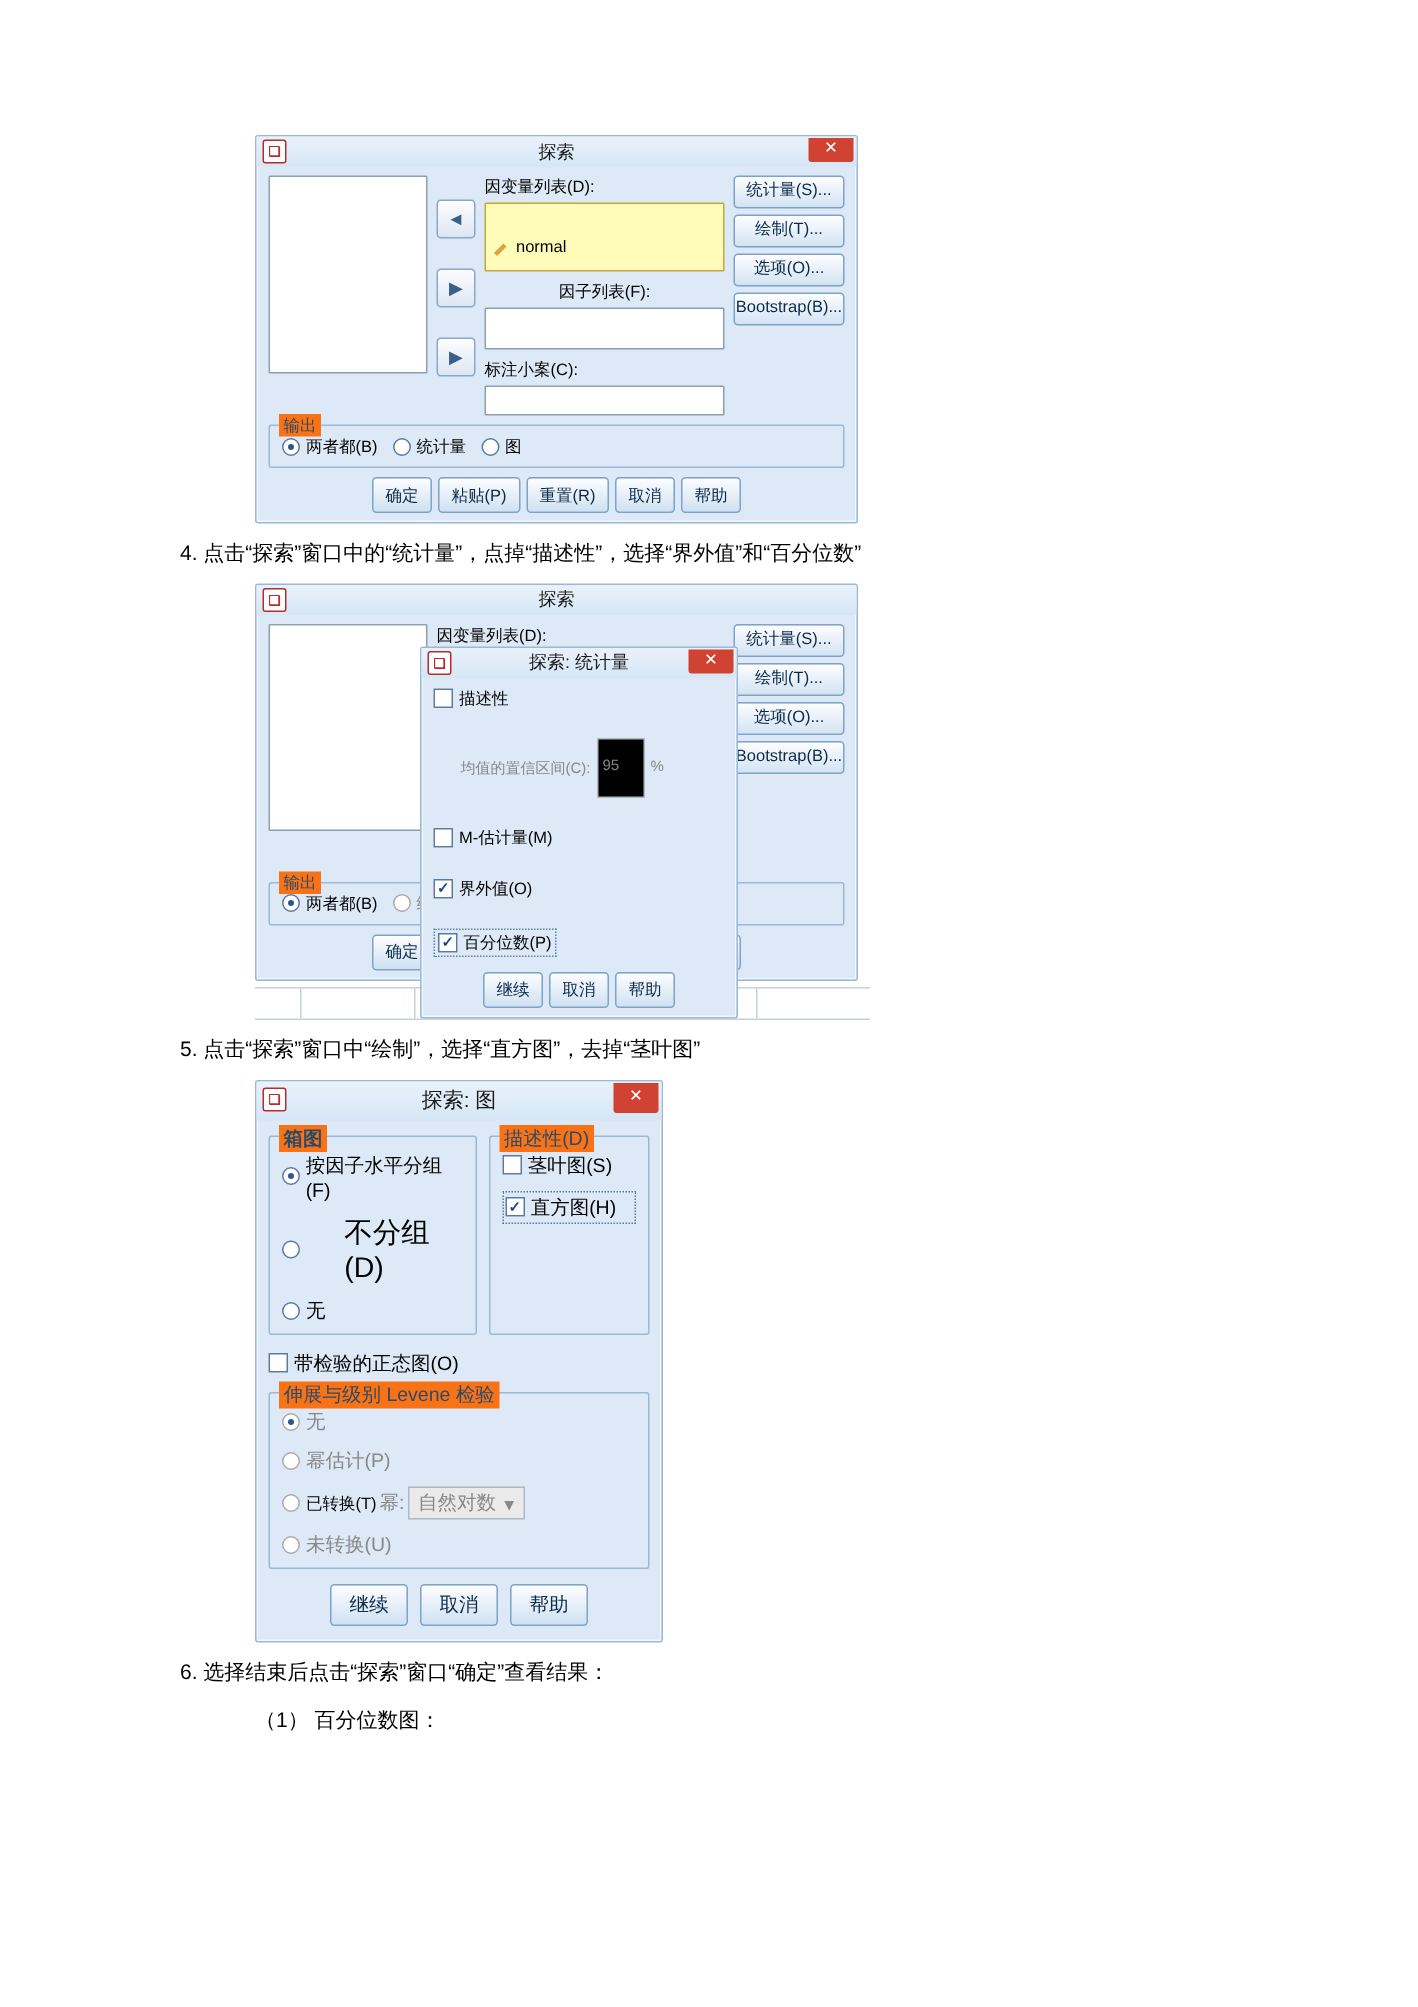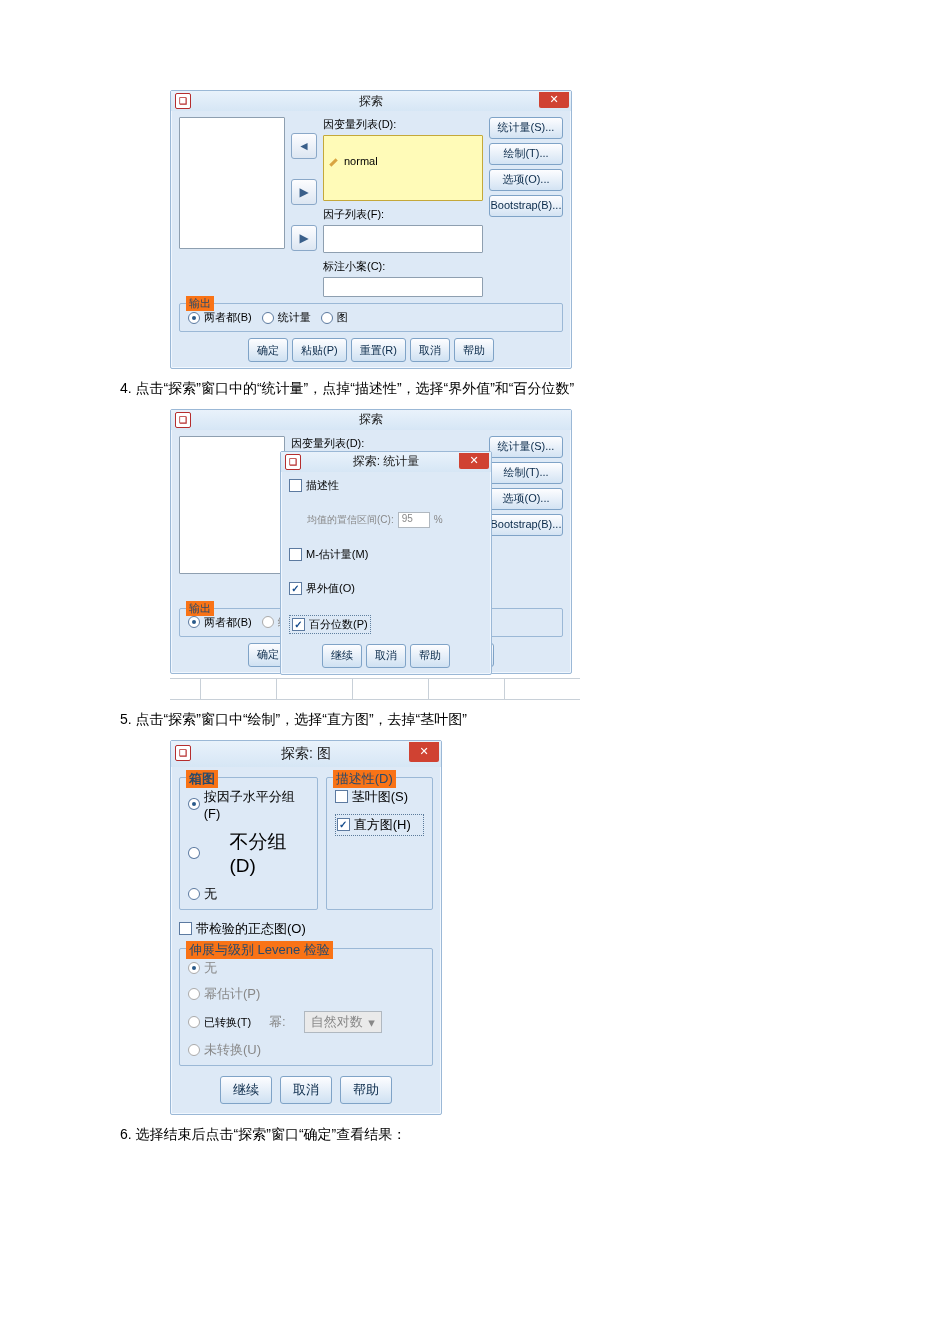--- a/index.html
+++ b/index.html
@@ -164,22 +164,22 @@
 .pencil-icon {
   display:inline-block; width:12px; height:12px;
   position: relative;
 }
 .pencil-icon::before{
   content:"";
   position:absolute;left:1px;top:6px;width:9px;height:3px;
   background:#d9a441;transform:rotate(-45deg);
 }
 .disabled-input {
-  background: #ffffff; border: 1px solid #b0b8c0; color: #888;
-  height: 14px; font-size: 10px; padding: 0 3px;
+  background: #000000; border: 1px solid #b0b8c0; color: #888;
+  height: 14px; font-size: 10px; padding: 12px 3px;
 }
 .hr-cells {
   display:flex;
 }
 .hr-cells div{
   height: 20px; border-right:1px solid #c8d0d8;
 }
 </style>
 </head>
 <body>
@@ -195,25 +195,25 @@
   </div>
   <div class="dialog-body" style="display:flex;gap:6px;">
     <div class="white-box" style="width:104px;height:130px;"></div>
     <div style="display:flex;flex-direction:column;align-items:center;gap:20px;padding-top:16px;">
       <div class="arrow-btn">◄</div>
       <div class="arrow-btn">▶</div>
       <div class="arrow-btn">▶</div>
     </div>
     <div style="flex:1;display:flex;flex-direction:column;gap:2px;">
       <div class="field-label">因变量列表(D):</div>
-      <div class="white-box" style="height:26px;padding:19px 4px;background:#fffbb8;border-color:#c4a83a;display:flex;align-items:flex-start;gap:4px;">
+      <div class="white-box" style="height:26px;padding:9px 4px;background:#fffbb8;border-color:#c4a83a;display:flex;align-items:flex-end;gap:4px;">
         <span class="pencil-icon"></span>
         <span style="font-size:11px;">normal</span>
       </div>
-      <div class="field-label" style="margin-top:4px;">因子列表(F):</div>
+      <div class="field-label" style="margin-top:4px;text-align:center;">因子列表(F):</div>
       <div class="white-box" style="height:26px;"></div>
       <div class="field-label" style="margin-top:4px;">标注小案(C):</div>
       <div class="white-box" style="height:18px;"></div>
     </div>
     <div style="display:flex;flex-direction:column;">
       <div class="side-btn">统计量(S)...</div>
       <div class="side-btn">绘制(T)...</div>
       <div class="side-btn">选项(O)...</div>
       <div class="side-btn">Bootstrap(B)...</div>
     </div>
@@ -390,21 +390,21 @@
       <span class="groupbox-title" style="font-size:13px;">伸展与级别 Levene 检验</span>
       <div style="display:flex;flex-direction:column;gap:8px;margin-top:4px;">
         <label class="radio disabled" style="font-size:13px;">
                 <span class="radio-dot checked"></span>
                 <span>无</span>
               </label>
         <label class="radio disabled" style="font-size:13px;">
                 <span class="radio-dot"></span>
                 <span>幂估计(P)</span>
               </label>
-        <div class="disabled" style="display:flex;align-items:center;gap:18px;font-size:13px;">
+        <div class="disabled" style="display:flex;align-items:center;gap:2px;font-size:13px;">
           <label class="radio">
                   <span class="radio-dot"></span>
                   <span>已转换(T)</span>
                 </label>
           <span>幂:</span>
           <span style="background:#eaeaea;border:1px solid #b0b8c0;padding:1px 6px;min-width:64px;display:inline-flex;align-items:center;justify-content:space-between;">
             <span>自然对数</span>
             <span style="color:#888;">▾</span>
           </span>
         </div>
@@ -417,14 +417,15 @@
   </div>
   <div class="btn-row" style="gap:8px;padding-bottom:10px;">
     <div class="btn" style="height:26px;font-size:13px;padding:0 12px;">继续</div>
     <div class="btn" style="height:26px;font-size:13px;padding:0 12px;">取消</div>
     <div class="btn" style="height:26px;font-size:13px;padding:0 12px;">帮助</div>
   </div>
 </div>
 </div>
 
 <div class="body-text">6. 选择结束后点击“探索”窗口“确定”查看结果：</div>
+<div class="sub-text">（1） 百分位数图：</div>
 
 </div>
 
 </body></html>

